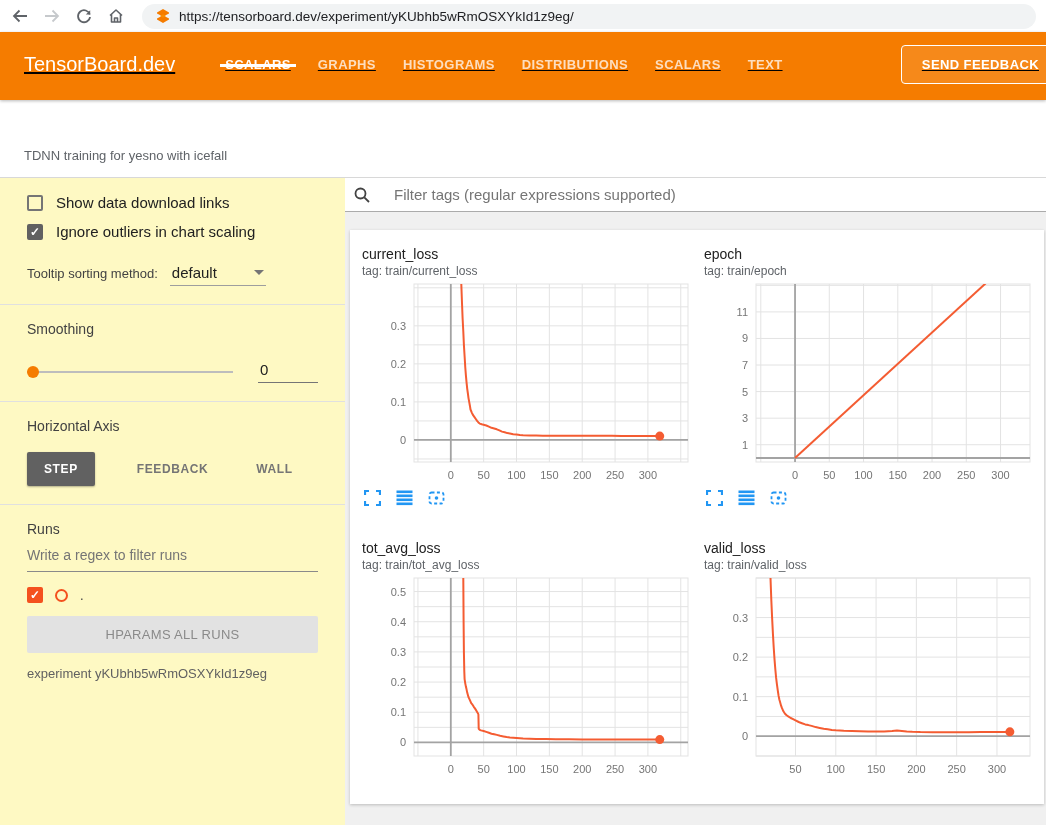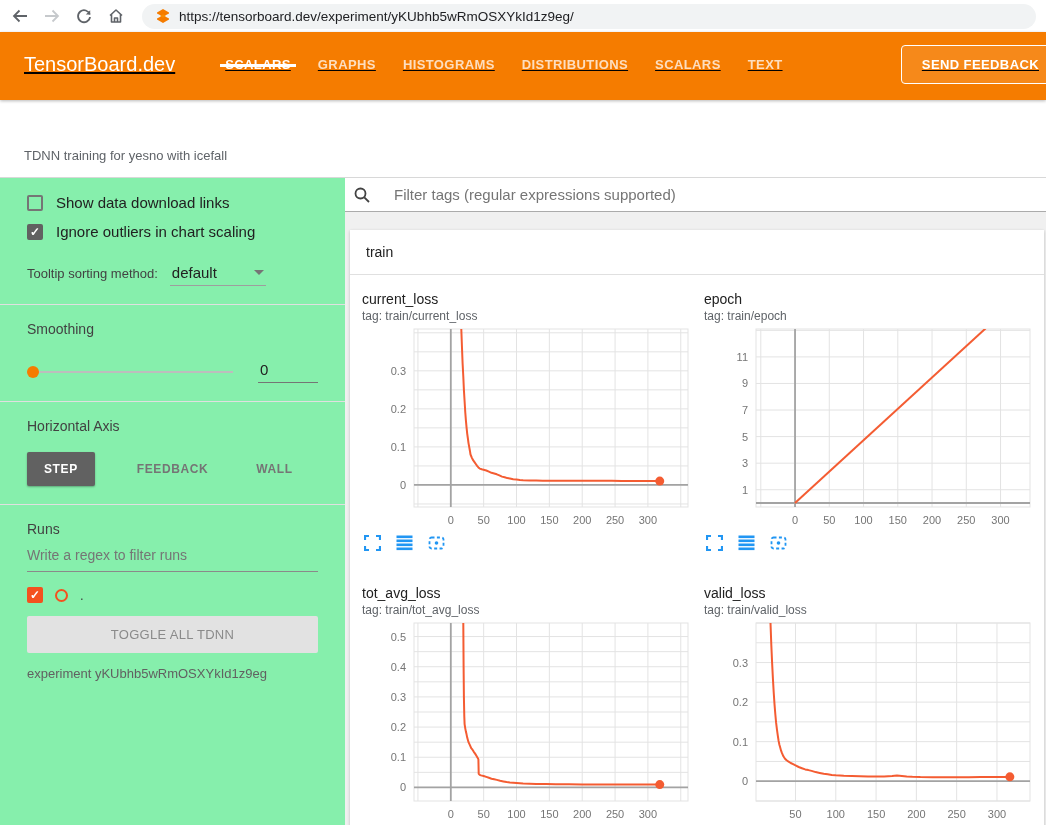--- a/index.html
+++ b/index.html
@@ -20,21 +20,21 @@
   .nav-tabs { display:flex; height:100%; align-items:center; gap:27px; }
   .tab { color:rgba(255,255,255,.75); font-size:13px; font-weight:700; letter-spacing:.4px; display:flex; align-items:center; position:relative; cursor:pointer; }
   .tab.active { color:#fff; }
   .tab.active::after { content:""; position:absolute; left:-5px; right:-5px; bottom:5px; height:3px; background:#fff; }
   .feedback-btn { margin-left:auto; margin-right:-14px; border:1px solid #fff; background:rgba(255,255,255,.1); color:#fff; font-size:13px; font-weight:700; letter-spacing:.4px; padding:11px 20px; border-radius:4px; white-space:nowrap; cursor:pointer; }
   
   .title-strip { height:78px; background:#fff; border-bottom:1px solid #d8d8d8; display:flex; align-items:flex-end; padding:0 0 14px 24px; }
   .exp-title { font-size:13px; color:#5f6368; }
   
   .content { display:flex; height:647px; }
-  .sidebar { width:345px; min-width:345px; background:#86efac; }
+  .sidebar { width:345px; min-width:345px; background:#fef9c3; }
   .side-section { padding:16px 27px 18px; border-bottom:1px solid #e0e0e0; }
   .side-section.last { border-bottom:none; }
   .cb-row { display:flex; align-items:center; gap:13px; margin-bottom:12px; font-size:15px; color:#212121; }
   .checkbox { width:16px; height:16px; border:2px solid #757575; border-radius:2px; flex:none; cursor:pointer; }
   .checkbox.checked { background:#616161; border-color:#616161; color:#fff; display:flex; align-items:center; justify-content:center; font-size:12px; font-weight:bold; }
   .checkbox.orange { background:var(--accent); border-color:var(--accent); color:#fff; display:flex; align-items:center; justify-content:center; font-size:12px; font-weight:bold; }
   .tooltip-row { display:flex; align-items:baseline; gap:12px; font-size:13px; color:#424242; margin-top:24px; }
   .dropdown { font-size:15px; color:#212121; border-bottom:1px solid #9e9e9e; padding:0 2px 4px 2px; min-width:96px; display:inline-flex; justify-content:space-between; align-items:center; cursor:pointer; }
   .caret { width:0; height:0; border-left:5px solid transparent; border-right:5px solid transparent; border-top:5px solid #757575; margin-left:14px; }
   .section-label { font-size:14px; color:#424242; }
@@ -161,40 +161,37 @@
     </div>
 
     <div class="side-section last">
       <div class="section-label">Runs</div>
       <input class="regex-input" placeholder="Write a regex to filter runs" style="">
       <div class="run-row">
         <span class="checkbox orange">✓</span>
         <span class="swatch"></span>
         <span class="run-name">.</span>
       </div>
-      <button class="toggle-btn">TOGGLE ALL TDNN</button>
+      <button class="toggle-btn">HPARAMS ALL RUNS</button>
       <div class="exp-line">experiment yKUbhb5wRmOSXYkId1z9eg</div>
     </div>
   </aside>
 
   <section class="main">
     <div class="filter-row">
       <span style="display:flex">
         <svg width="18" height="18" viewBox="0 0 18 18">
             <circle cx="7.5" cy="7.5" r="5" stroke="#424242" stroke-width="1.8" fill="none"></circle>
             <path d="M11.3 11.3 16 16" stroke="#424242" stroke-width="1.8"></path>
           </svg>
       </span>
       <input class="filter-input" placeholder="Filter tags (regular expressions supported)" style="">
     </div>
     <div class="cards-area">
       <div class="card">
-        <div class="card-header">
-          <span>train</span>
-        </div>
         <div class="chart-grid" id="chart-grid">
             <div>
               <div class="chart-title">current_loss</div>
               <div class="chart-tag">tag: train/current_loss</div>
               <svg width="332" height="206" class="chart-svg">
                 <line x1="55.94244604316547" x2="55.94244604316547" y1="4" y2="182" stroke="#e3e3e3"></line>
                 <line x1="88.79616306954436" x2="88.79616306954436" y1="4" y2="182" stroke="#e3e3e3"></line>
                 <line x1="121.64988009592325" x2="121.64988009592325" y1="4" y2="182" stroke="#e3e3e3"></line>
                 <line x1="154.50359712230215" x2="154.50359712230215" y1="4" y2="182" stroke="#e3e3e3"></line>
                 <line x1="187.35731414868104" x2="187.35731414868104" y1="4" y2="182" stroke="#e3e3e3"></line>

